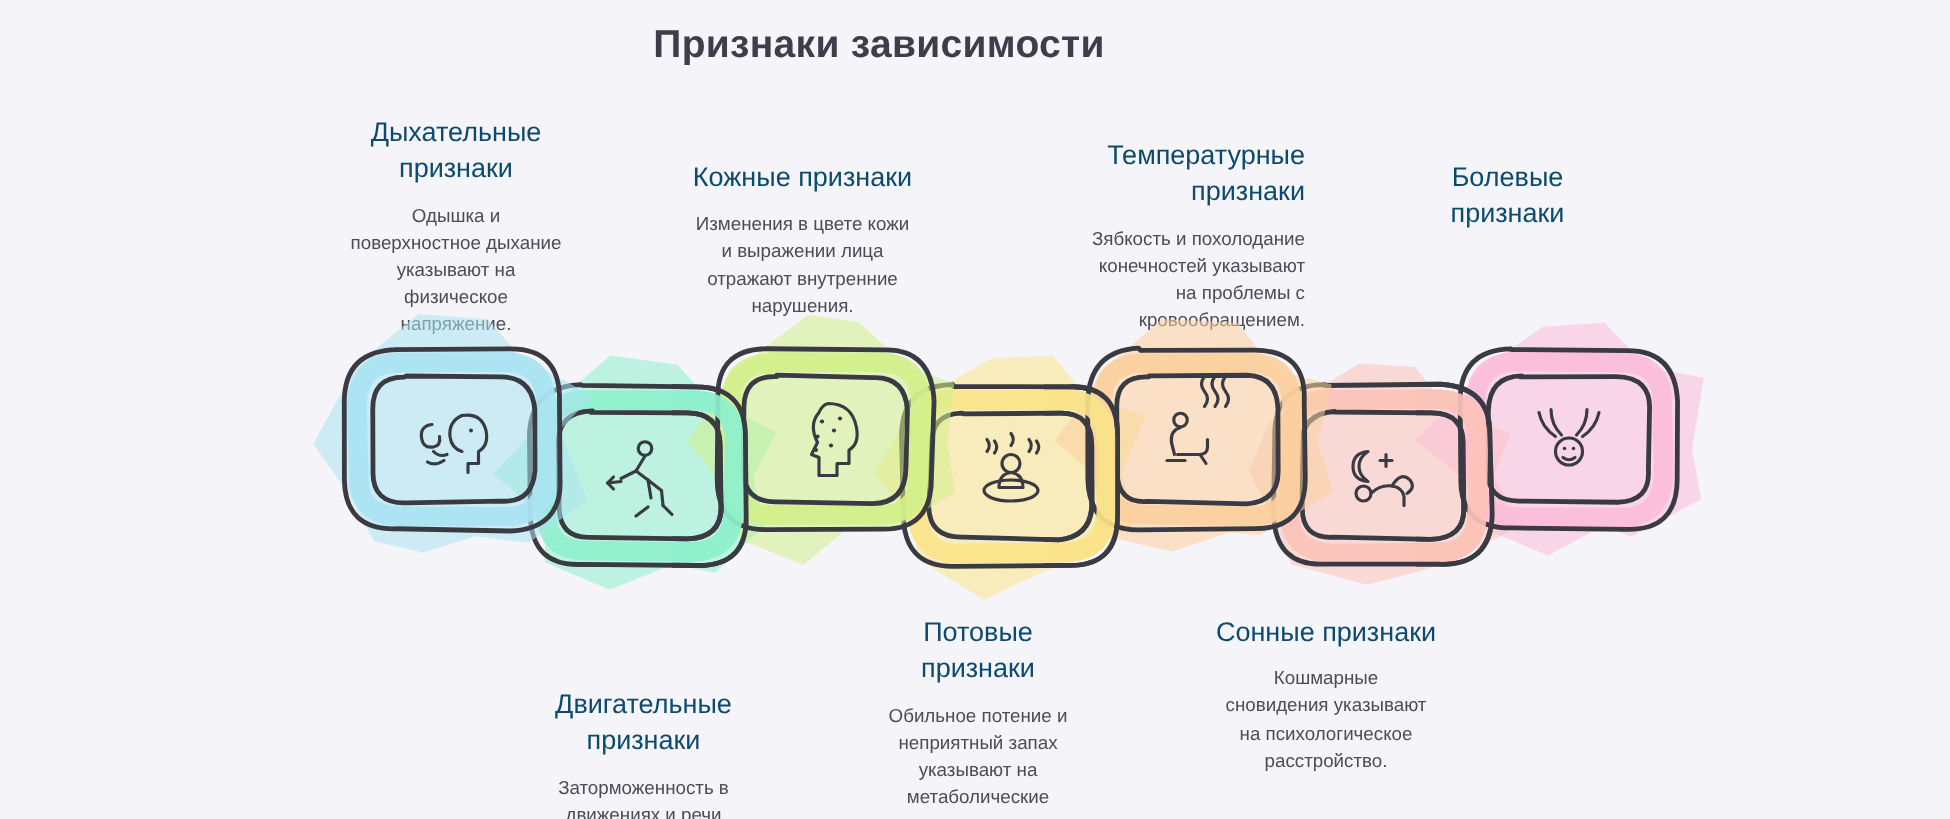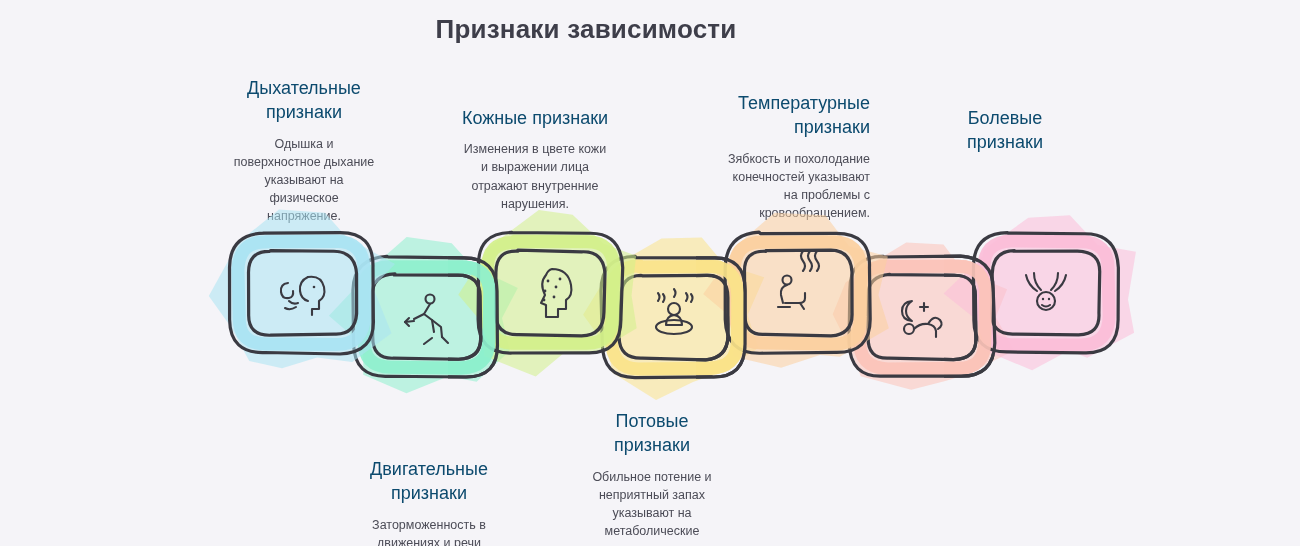--- a/index.html
+++ b/index.html
@@ -152,20 +152,25 @@
     <p class="label-heading">Потовые
 признаки</p>
     <p class="label-body">Обильное потение и
 неприятный запах
 указывают на
 метаболические
 изменения.</p>
   </div>
 
   <div class="label-block" style="left:788px; top:409px; width:192px;">
+    <p class="label-heading">Сонные признаки</p>
+    <p class="label-body">Кошмарные
+сновидения указывают
+на психологическое
+расстройство.</p>
   </div>
 
   <div id="chain-area">
     <svg id="chain-svg" width="1300" height="546" viewBox="0 0 1300 546" xmlns="http://www.w3.org/2000/svg" aria-hidden="true">
       <defs>
 
         <g id="linkshape">
           <path class="link-outline" d="M -78 -58 Q -78 -62 -60 -62 L 60 -62 Q 78 -62 78 -58
                    L 78 58 Q 78 62 60 62 L -60 62 Q -78 62 -78 58 Z"></path>
         </g>

